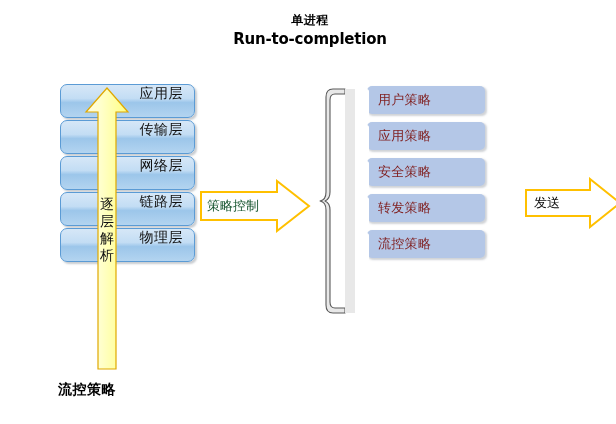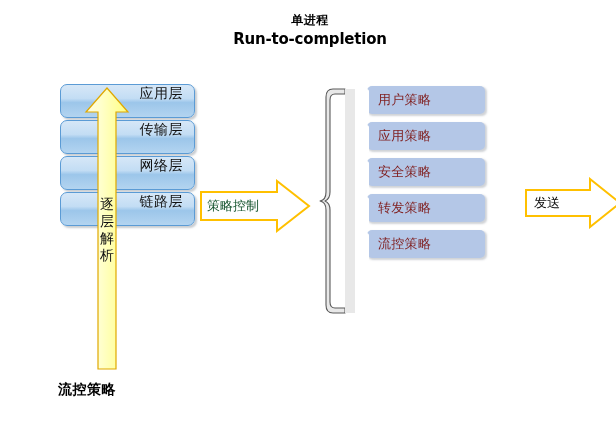--- a/index.html
+++ b/index.html
@@ -184,20 +184,23 @@
   </div>
   <div class="layer-box">
     <span class="layer-label">传输层</span>
   </div>
   <div class="layer-box">
     <span class="layer-label">网络层</span>
   </div>
   <div class="layer-box">
     <span class="layer-label">链路层</span>
   </div>
+  <div class="layer-box">
+    <span class="layer-label">物理层</span>
+  </div>
 </div>
 
 <div id="parse-arrow">
   <svg width="46" height="285" viewBox="0 0 46 285" xmlns="http://www.w3.org/2000/svg">
     <defs>
       <linearGradient id="arrowGrad" x1="0" y1="0" x2="1" y2="0">
         <stop offset="0%" stop-color="#fffde0"></stop>
         <stop offset="35%" stop-color="#ffffcc"></stop>
         <stop offset="100%" stop-color="#ffff80"></stop>
       </linearGradient>

